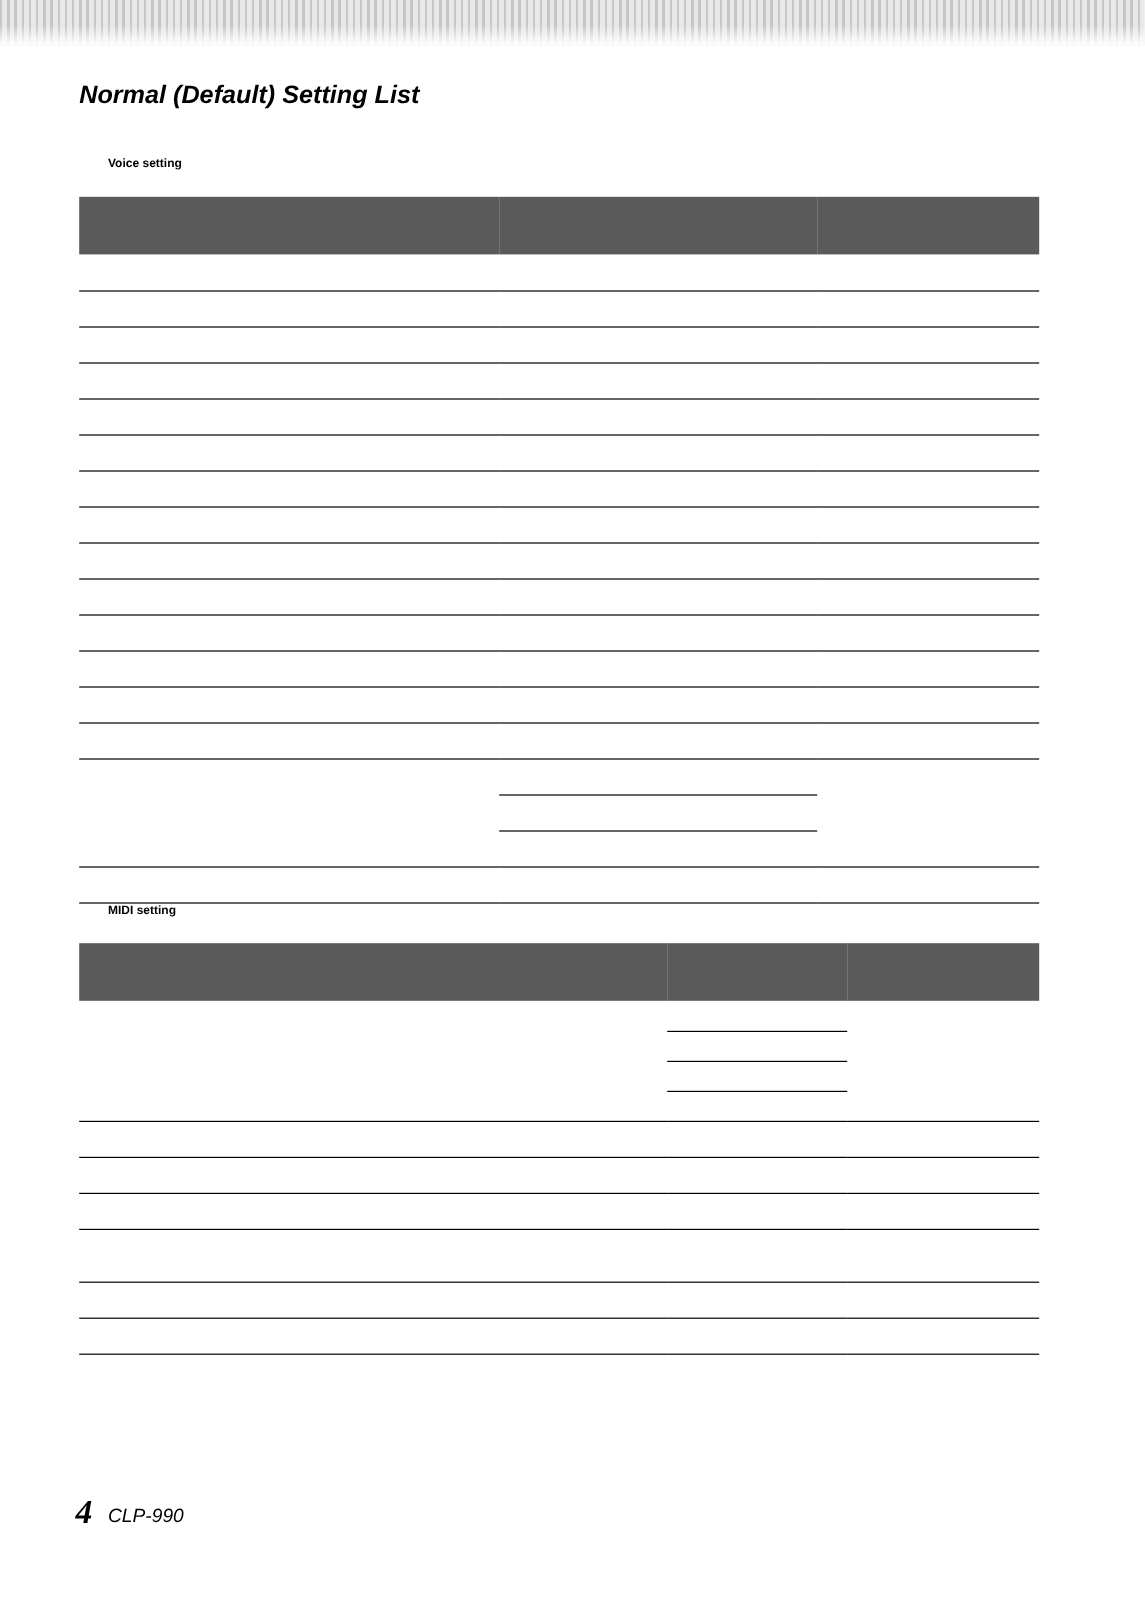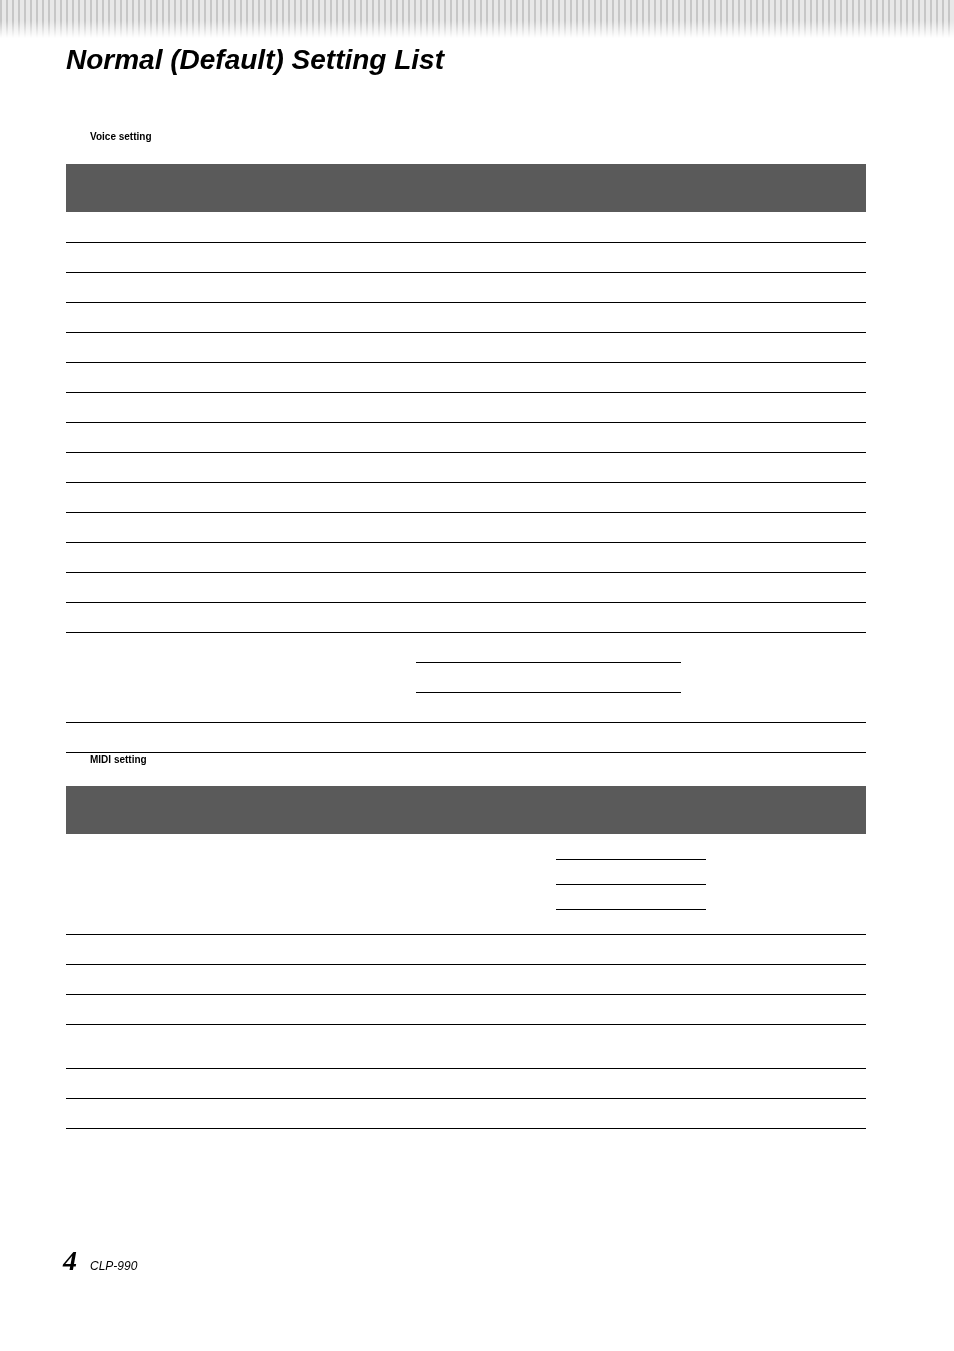--- a/index.html
+++ b/index.html
@@ -8,22 +8,22 @@
   .top-stripes {
     position: absolute; top: 0; left: 0; width: 954px; height: 38px;
     background: repeating-linear-gradient(90deg,
       #c7c7c7 0px, #c7c7c7 2px, #e8e8e8 2px, #e8e8e8 6px);
   }
   .top-fade {
     position: absolute; top: 0; left: 0; width: 954px; height: 38px;
     background: linear-gradient(to bottom, rgba(255,255,255,0) 0%, rgba(255,255,255,0) 55%, #ffffff 100%);
   }
   .title {
-    position: absolute; left: 66px; top: 44px;
-    font-style: italic; font-weight: bold; font-size: 28px;
+    position: absolute; left: 66px; top: 68px;
+    font-style: italic; font-weight: bold; font-size: 21px;
   }
   .subhead {
     font-weight: bold; font-size: 10px;
     position: absolute; left: 90px;
   }
   .subhead.voice { top: 131px; }
   .subhead.midi  { top: 754px; }
 
   .tbl {
     position: absolute; left: 66px; width: 800px;
@@ -53,21 +53,21 @@
   .tbl.voice td.mid-split { height: 30px; }
 
   .tbl.midi td.tall { height: 44px; }
 
   .footer-pg {
     position: absolute; left: 63px; bottom: 74px;
     font-style: italic; font-weight: bold; font-size: 28px; font-family: Georgia, 'Times New Roman', serif;
   }
   .footer-model {
     position: absolute; left: 90px; bottom: 78px;
-    font-style: italic; font-size: 12px;
+    font-style: italic; font-size: 16px;
   }
 </style>
 </head>
 <body>
 
 <div class="page">
   <div class="top-stripes"></div>
   <div class="top-fade"></div>
 
   <h1 class="title">Normal (Default) Setting List</h1>

